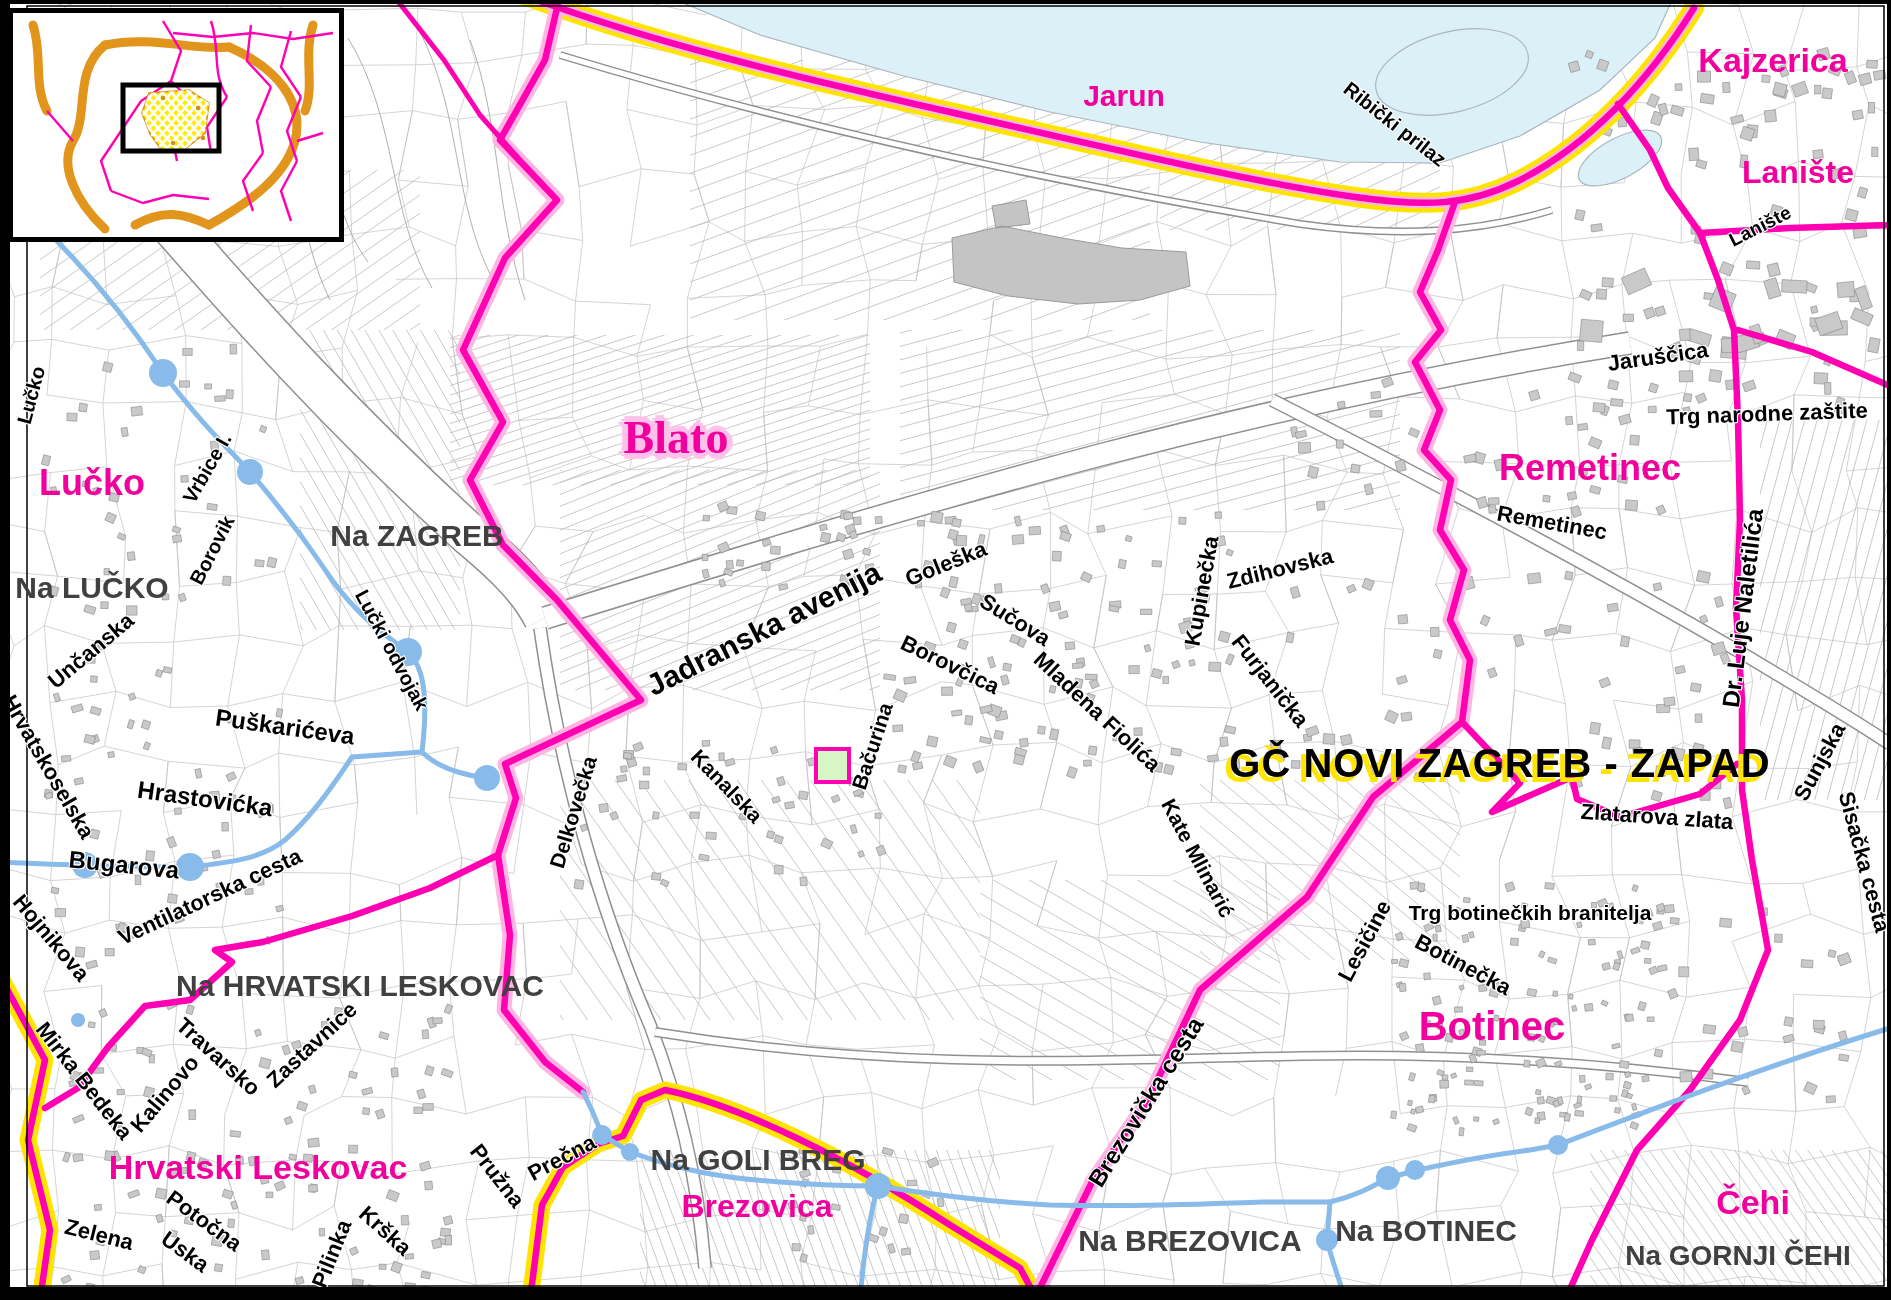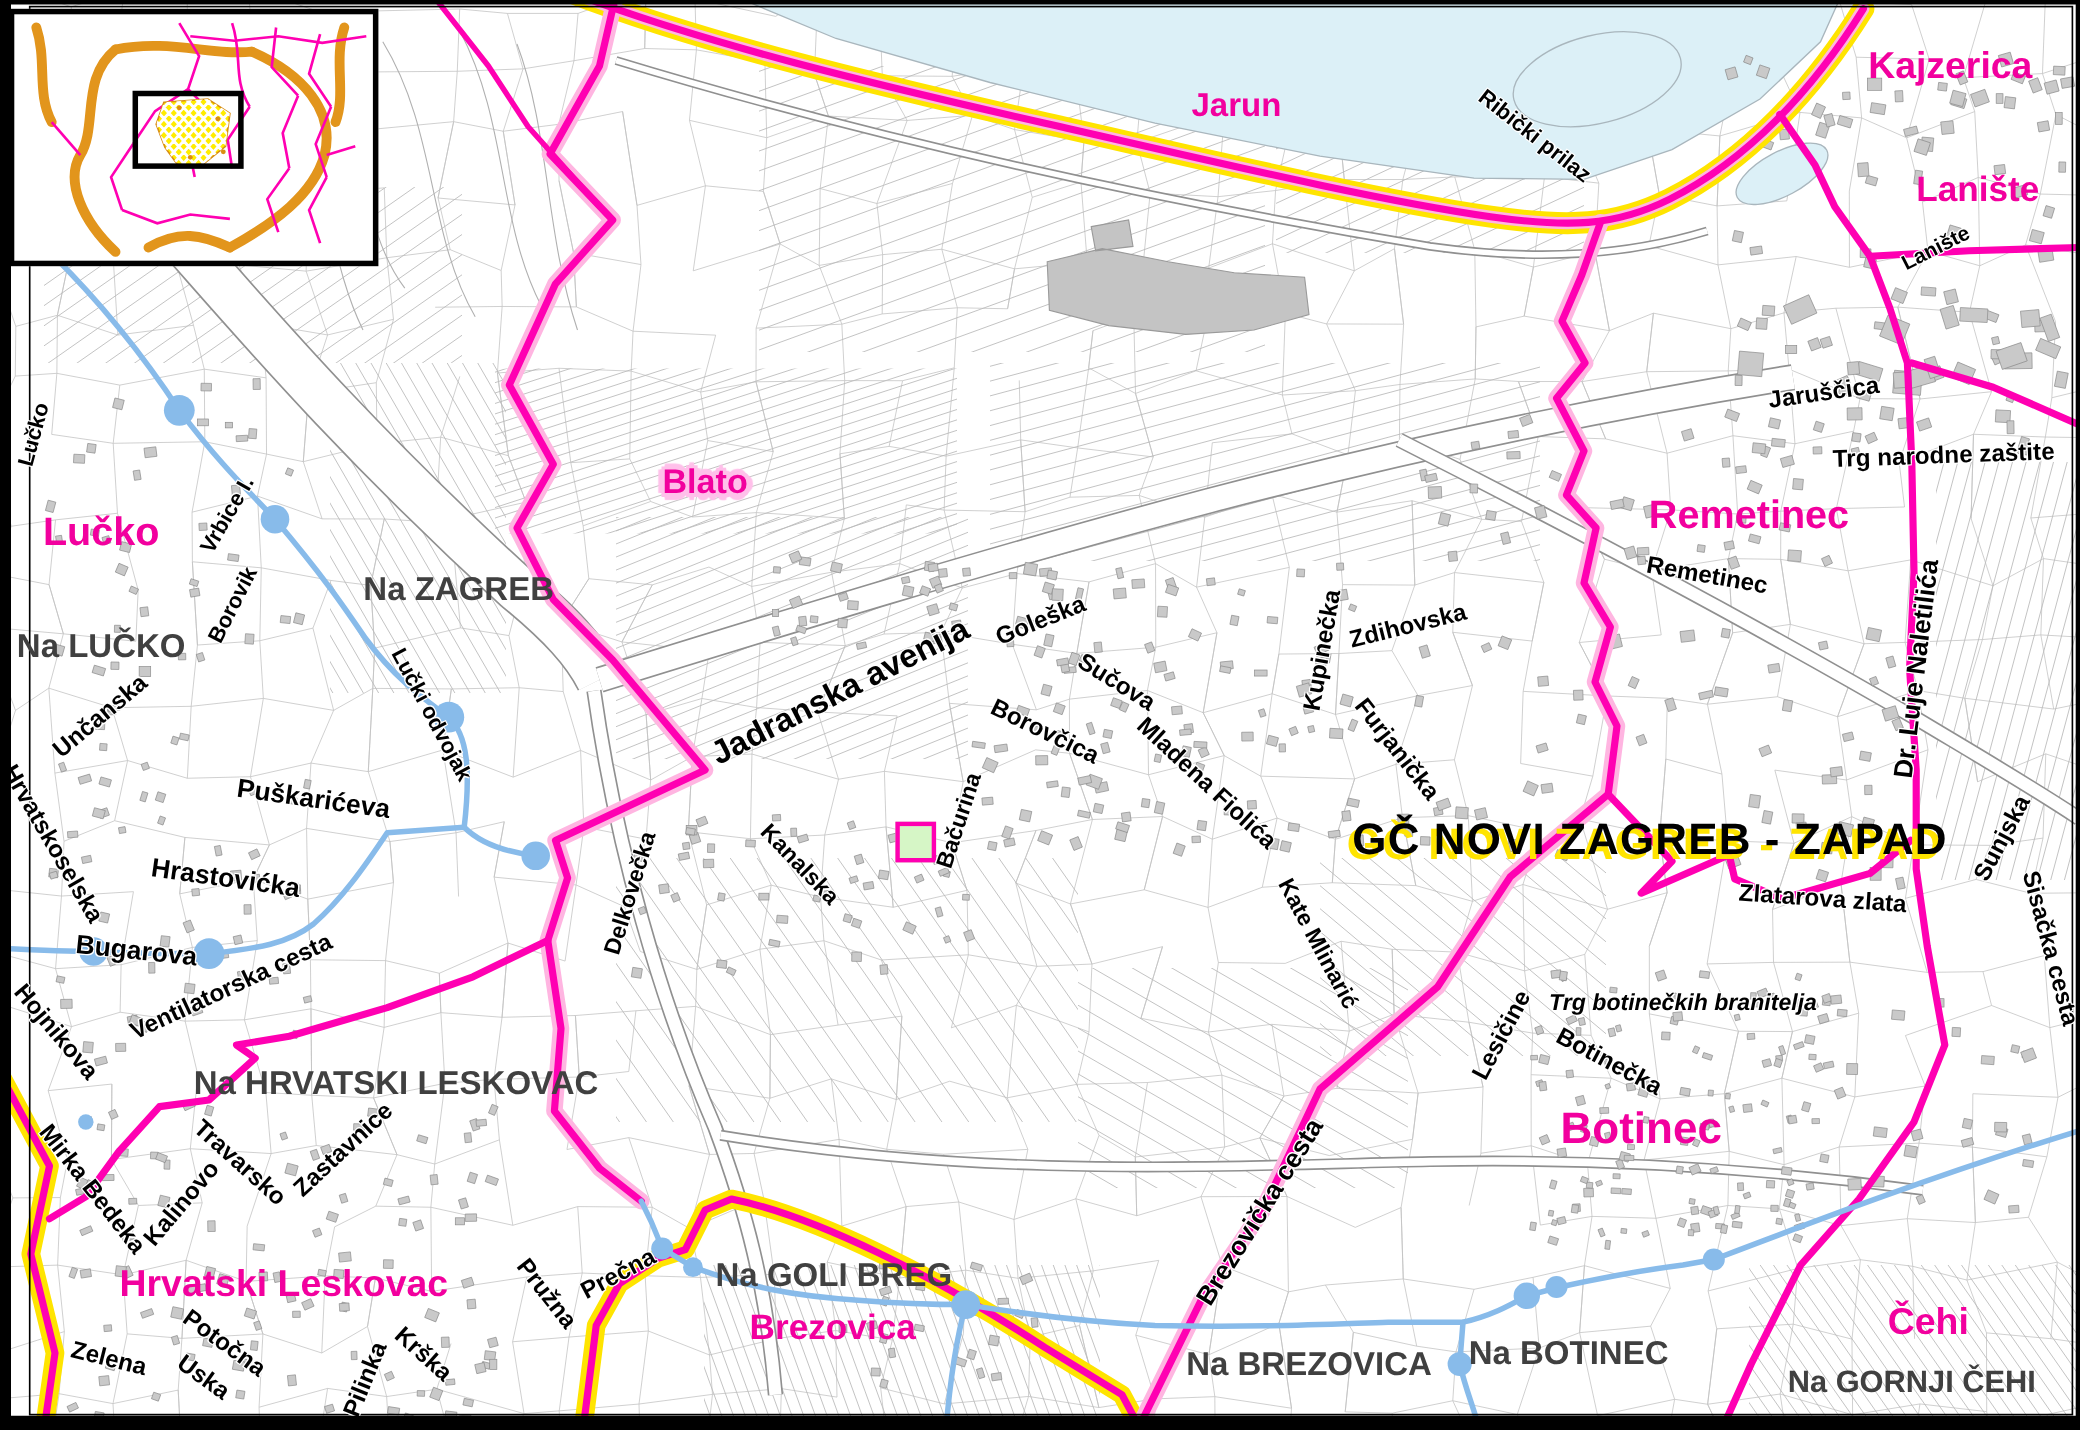--- a/index.html
+++ b/index.html
@@ -885,42 +885,42 @@
 
   <div id="green-parcel"></div>
 
   <div id="labels">
       <div class="lbl gc" style="left: 1500px; top: 763px; font-size: 40px; transform: translate(-50%, -50%) rotate(0deg);">GČ NOVI ZAGREB - ZAPAD</div>
       <div class="lbl set" style="left: 1124px; top: 96px; font-size: 30px; transform: translate(-50%, -50%) rotate(0deg);">Jarun</div>
       <div class="lbl set" style="left: 1773px; top: 60px; font-size: 34px; transform: translate(-50%, -50%) rotate(0deg);">Kajzerica</div>
       <div class="lbl set" style="left: 1798px; top: 172px; font-size: 32px; transform: translate(-50%, -50%) rotate(0deg);">Lanište</div>
       <div class="lbl set" style="left: 1590px; top: 468px; font-size: 36px; transform: translate(-50%, -50%) rotate(0deg);">Remetinec</div>
       <div class="lbl set" style="left: 92px; top: 483px; font-size: 36px; transform: translate(-50%, -50%) rotate(0deg);">Lučko</div>
-      <div class="lbl set halo" style="left: 641px; top: 438px; font-size: 31px; transform: translate(-50%, -50%) rotate(0deg);">Blato</div>
+      <div class="lbl set halo" style="left: 676px; top: 438px; font-size: 46px; transform: translate(-50%, -50%) rotate(0deg); font-family: Liberation Serif, serif;">Blato</div>
       <div class="lbl set" style="left: 1492px; top: 1026px; font-size: 40px; transform: translate(-50%, -50%) rotate(0deg);">Botinec</div>
       <div class="lbl set" style="left: 757px; top: 1206px; font-size: 32px; transform: translate(-50%, -50%) rotate(0deg);">Brezovica</div>
       <div class="lbl set" style="left: 258px; top: 1167px; font-size: 34px; transform: translate(-50%, -50%) rotate(0deg);">Hrvatski Leskovac</div>
       <div class="lbl set" style="left: 1753px; top: 1202px; font-size: 34px; transform: translate(-50%, -50%) rotate(0deg);">Čehi</div>
       <div class="lbl na" style="left: 417px; top: 536px; font-size: 30px; transform: translate(-50%, -50%) rotate(0deg);">Na ZAGREB</div>
       <div class="lbl na" style="left: 92px; top: 588px; font-size: 30px; transform: translate(-50%, -50%) rotate(0deg);">Na LUČKO</div>
       <div class="lbl na" style="left: 360px; top: 986px; font-size: 30px; transform: translate(-50%, -50%) rotate(0deg);">Na HRVATSKI LESKOVAC</div>
       <div class="lbl na" style="left: 758px; top: 1160px; font-size: 30px; transform: translate(-50%, -50%) rotate(0deg);">Na GOLI BREG</div>
       <div class="lbl na" style="left: 1190px; top: 1241px; font-size: 30px; transform: translate(-50%, -50%) rotate(0deg);">Na BREZOVICA</div>
       <div class="lbl na" style="left: 1426px; top: 1231px; font-size: 30px; transform: translate(-50%, -50%) rotate(0deg); text-align: right;">Na BOTINEC</div>
       <div class="lbl na" style="left: 1738px; top: 1256px; font-size: 28px; transform: translate(-50%, -50%) rotate(0deg);">Na GORNJI ČEHI</div>
       <div class="lbl street" style="left: 1395px; top: 124px; font-size: 20px; transform: translate(-50%, -50%) rotate(38deg);">Ribički prilaz</div>
       <div class="lbl street" style="left: 1760px; top: 226px; font-size: 19px; transform: translate(-50%, -50%) rotate(-27deg);">Lanište</div>
       <div class="lbl street" style="left: 1658px; top: 357px; font-size: 22px; transform: translate(-50%, -50%) rotate(-8deg);">Jaruščica</div>
       <div class="lbl street" style="left: 1767px; top: 414px; font-size: 22px; transform: translate(-50%, -50%) rotate(-2deg);">Trg narodne zaštite</div>
       <div class="lbl street" style="left: 1552px; top: 523px; font-size: 22px; transform: translate(-50%, -50%) rotate(10deg);">Remetinec</div>
       <div class="lbl street" style="left: 1743px; top: 608px; font-size: 24px; transform: translate(-50%, -50%) rotate(-83deg);">Dr. Luje Naletilića</div>
       <div class="lbl street" style="left: 1820px; top: 762px; font-size: 22px; transform: translate(-50%, -50%) rotate(-62deg);">Sunjska</div>
       <div class="lbl street" style="left: 1864px; top: 862px; font-size: 22px; transform: translate(-50%, -50%) rotate(75deg);">Sisačka cesta</div>
       <div class="lbl street" style="left: 1657px; top: 817px; font-size: 22px; transform: translate(-50%, -50%) rotate(4deg);">Zlatarova zlata</div>
-      <div class="lbl street" style="left: 1530px; top: 912px; font-size: 21px; transform: translate(-50%, -50%) rotate(0deg); font-style: italic;">Trg botinečkih branitelja</div>
+      <div class="lbl street" style="left: 1530px; top: 912px; font-size: 21px; transform: translate(-50%, -50%) rotate(0deg);">Trg botinečkih branitelja</div>
       <div class="lbl street" style="left: 1365px; top: 941px; font-size: 22px; transform: translate(-50%, -50%) rotate(-62deg);">Lesičine</div>
       <div class="lbl street" style="left: 1463px; top: 965px; font-size: 22px; transform: translate(-50%, -50%) rotate(28deg);">Botinečka</div>
       <div class="lbl street" style="left: 1146px; top: 1102px; font-size: 24px; transform: translate(-50%, -50%) rotate(-58deg);">Brezovička cesta</div>
       <div class="lbl street" style="left: 946px; top: 564px; font-size: 22px; transform: translate(-50%, -50%) rotate(-22deg);">Goleška</div>
       <div class="lbl street" style="left: 1015px; top: 620px; font-size: 22px; transform: translate(-50%, -50%) rotate(32deg);">Sučova</div>
       <div class="lbl street" style="left: 950px; top: 665px; font-size: 22px; transform: translate(-50%, -50%) rotate(26deg);">Borovčica</div>
       <div class="lbl street" style="left: 1097px; top: 712px; font-size: 22px; transform: translate(-50%, -50%) rotate(43deg);">Mladena Fiolića</div>
       <div class="lbl street" style="left: 1202px; top: 591px; font-size: 22px; transform: translate(-50%, -50%) rotate(-80deg);">Kupinečka</div>
       <div class="lbl street" style="left: 1280px; top: 569px; font-size: 22px; transform: translate(-50%, -50%) rotate(-14deg);">Zdihovska</div>
       <div class="lbl street" style="left: 1270px; top: 681px; font-size: 22px; transform: translate(-50%, -50%) rotate(52deg);">Furjanička</div>

